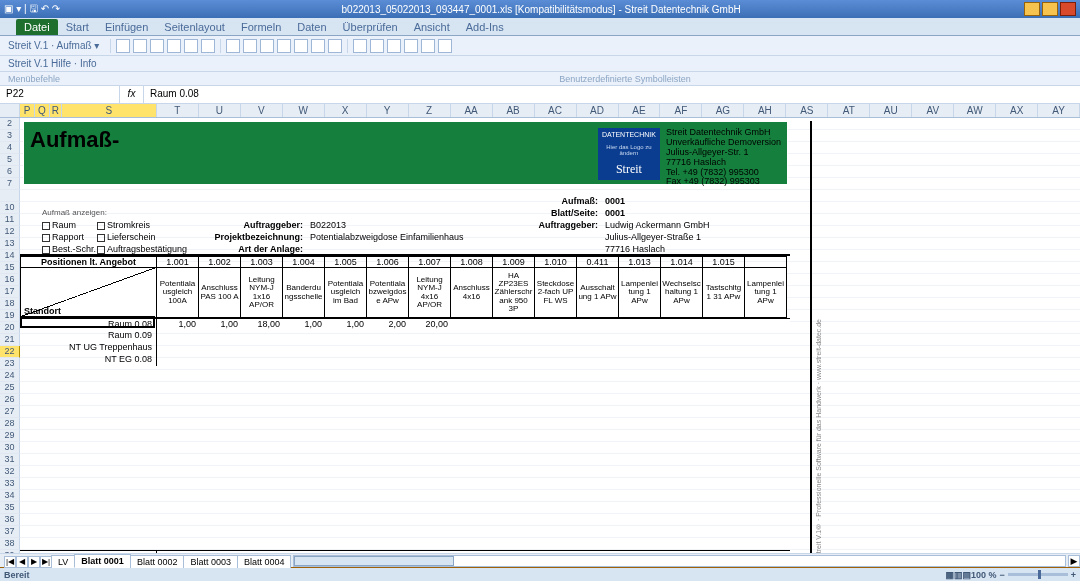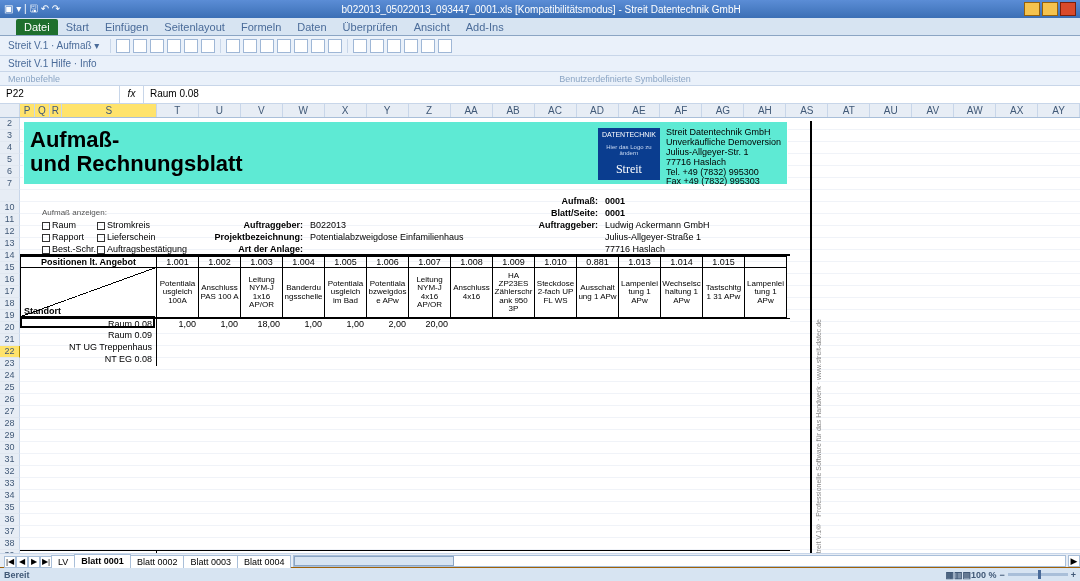--- a/index.html
+++ b/index.html
@@ -40,21 +40,21 @@
   .sheet { position:relative; height:calc(100% - 18px - 18px - 20px - 16px - 14px - 18px - 14px - 14px - 14px); overflow:hidden;}
   .sheet .rn { width:20px;background:#e7edf5;border-right:1px solid #c8d6e9;border-bottom:1px solid #e0e7f0;font-size:9px;text-align:center;color:#415977; }
   .sheet .rn.sel { background:#ffe36b; border-right:1px solid #b08d00;}
 
   
   .paper { position:absolute; left:20px; top:0; right:0; bottom:0; }
   .paper::before { content:""; position:absolute; inset:0; background:repeating-linear-gradient(to bottom, #fff 0 11px, #f0f3f8 11px 12px); }
   .paper-inner { position:relative; }
 
   
-  .doc-header { position:absolute; left:3px; top:3px; width:765px; height:64px; background:#5eead4; border:1px solid #fff; padding:6px 6px; display:flex; }
+  .doc-header { position:absolute; left:3px; top:3px; width:765px; height:64px; background:#15803d; border:1px solid #fff; padding:6px 6px; display:flex; }
   .doc-header h1 { font-size:22px; font-weight:900; line-height:1.1; }
   .doc-header .right { margin-left:auto; display:flex; gap:6px; font-size:9px; }
   .logo { width:62px;height:52px;background:#0a3d8f;color:#fff;border:1px solid #0a3d8f; display:flex;flex-direction:column;align-items:center;justify-content:space-between;padding:2px;font-size:8px; }
   .logo .brand { font-family:cursive;font-size:12px;}
   .company-info { line-height:1.1; }
 
   
   .meta { position:absolute; left:22px; top:78px; width:765px; font-size:9px; }
   .meta .mrow { display:flex; height:12px; }
   .meta .mrow .k { text-align:right; padding-right:4px; }
@@ -241,21 +241,20 @@
       <div class="rn" style="position: absolute; left: 0px; top: 420px; width: 20px; height: 12px;">38</div>
       <div class="rn" style="position: absolute; left: 0px; top: 432px; width: 20px; height: 12px;">39</div>
     </div>
 
   <div class="paper">
     <div class="paper-inner">
 
       <div class="doc-header">
         <div>
           <h1>Aufmaß-</h1>
-          <h1>und Rechnungsblatt</h1>
         </div>
         <div class="right">
           <div class="logo">
             <div style="font-size:7px;">DATENTECHNIK</div>
             <div style="font-size:6px;text-align:center;color:#c9d9f2">Hier das Logo zu ändern</div>
             <div class="brand">Streit</div>
           </div>
           <div class="company-info">
             <div>Streit Datentechnik GmbH</div>
             <div>Unverkäufliche Demoversion</div>
@@ -307,21 +306,21 @@
         <div class="cw">1.001</div>
             <div class="cw">1.002</div>
             <div class="cw">1.003</div>
             <div class="cw">1.004</div>
             <div class="cw">1.005</div>
             <div class="cw">1.006</div>
             <div class="cw">1.007</div>
             <div class="cw">1.008</div>
             <div class="cw">1.009</div>
             <div class="cw">1.010</div>
-            <div class="cw">0.881</div>
+            <div class="cw">0.411</div>
             <div class="cw">1.013</div>
             <div class="cw">1.014</div>
             <div class="cw">1.015</div>
             <div class="cw"></div>
           </div>
         <div class="hrow2" id="hrow2">
           <div class="diag">
               <span class="stand">Standort</span>
             </div>
         <div class="hdesc">Potentialausgleich 100A</div>

